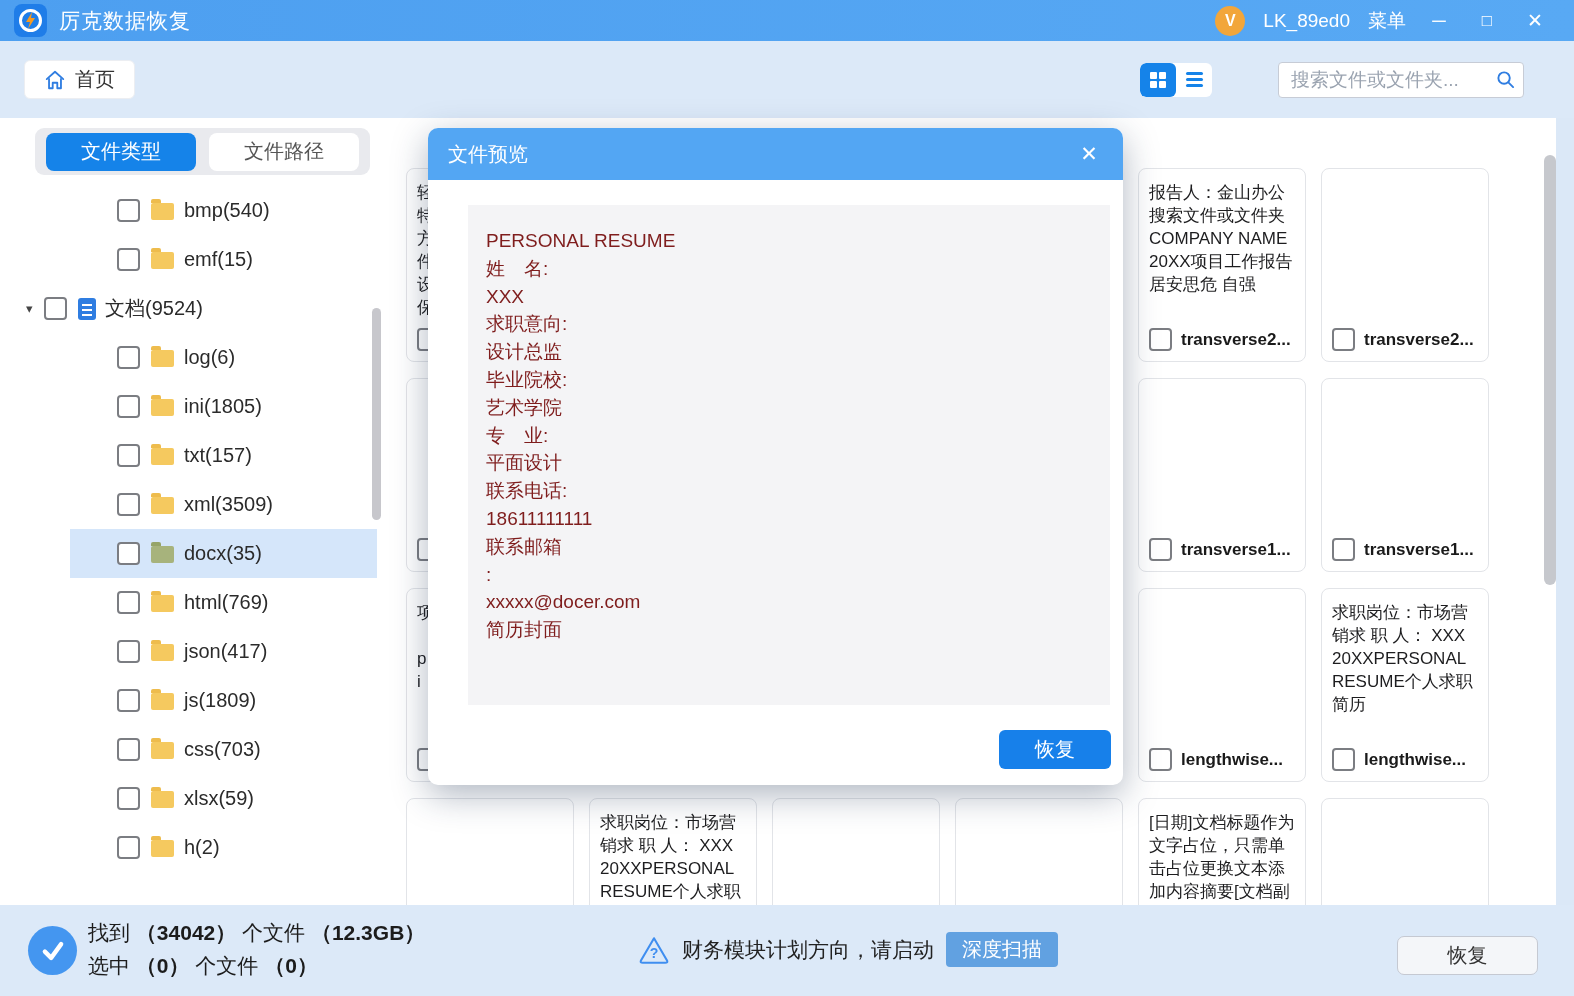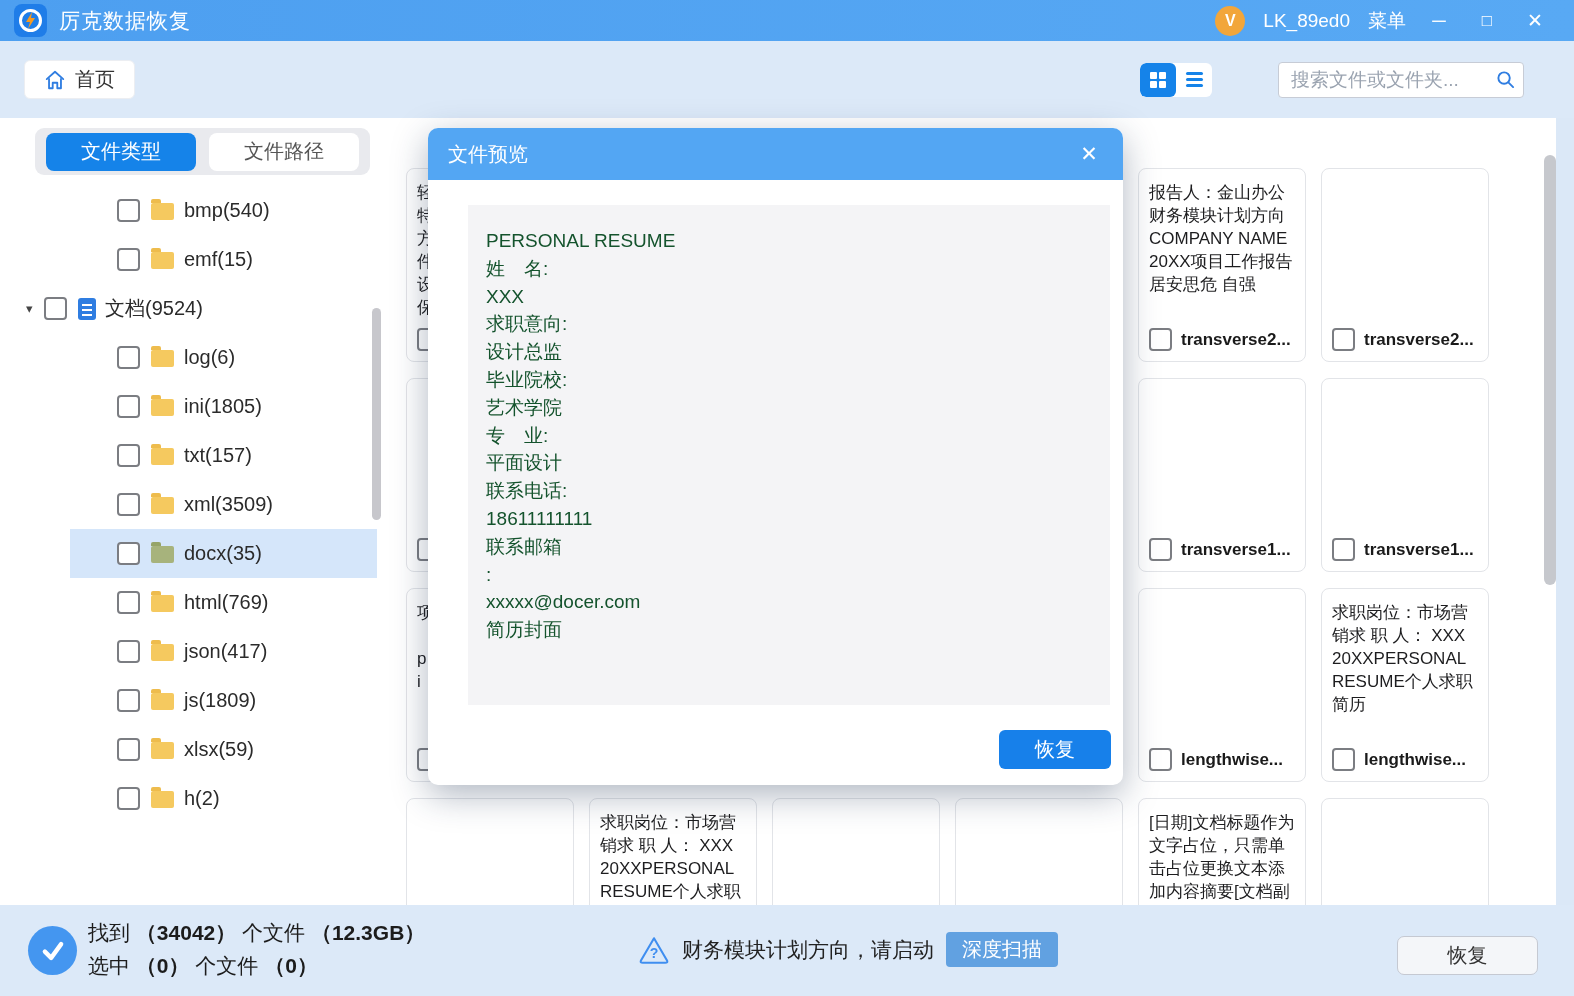--- a/index.html
+++ b/index.html
@@ -65,21 +65,21 @@
   .card-foot{position:absolute;left:10px;bottom:10px;right:4px;display:flex;align-items:center;gap:9px;}
   .fname{font-size:17px;font-weight:600;color:#1a1a1a;white-space:nowrap;overflow:hidden;}
   .content-scroll{position:absolute;left:1153px;top:37px;width:12px;height:430px;border-radius:6px;background:#c6c8cd;}
   .right-strip{position:absolute;right:0;top:0;width:18px;height:100%;background:#dbe8f7;}
 
   
   .modal{position:absolute;left:428px;top:128px;width:695px;height:657px;background:#fff;border-radius:10px;box-shadow:0 10px 35px rgba(30,50,80,.35);z-index:30;}
   .modal-header{height:52px;background:#53a6f3;border-radius:10px 10px 0 0;display:flex;align-items:center;padding:0 20px;}
   .modal-title{color:#fff;font-size:20px;}
   .modal-close{margin-left:auto;color:#fff;font-size:21px;width:28px;text-align:center;}
-  .modal-preview{position:absolute;left:40px;top:77px;width:642px;height:500px;background:#f4f4f6;box-sizing:border-box;padding:22px 18px;font-size:19px;line-height:27.8px;color:#14532d;white-space:pre-line;overflow:hidden;}
+  .modal-preview{position:absolute;left:40px;top:77px;width:642px;height:500px;background:#f4f4f6;box-sizing:border-box;padding:22px 18px;font-size:19px;line-height:27.8px;color:#7f1d1d;white-space:pre-line;overflow:hidden;}
   .modal-recover{position:absolute;right:12px;bottom:16px;width:112px;height:39px;background:#1780ea;border-radius:6px;color:#fff;font-size:20px;display:flex;align-items:center;justify-content:center;}
 
   
   .statusbar{position:absolute;left:0;top:905px;width:100%;height:91px;background:#dce9f8;z-index:20;}
   .check-circle{position:absolute;left:28px;top:21px;width:49px;height:49px;border-radius:50%;background:#4496f0;display:flex;align-items:center;justify-content:center;}
   .found-block{position:absolute;left:88px;top:11px;font-size:21px;color:#1c1c1c;line-height:33px;}
   .found-block b{font-weight:700;}
   .notice{position:absolute;left:638px;top:27px;display:flex;align-items:center;gap:12px;}
   .notice-text{font-size:21px;color:#222;}
   .deep-scan{width:112px;height:35px;background:#61a1e1;border-radius:4px;color:#fff;font-size:20px;display:flex;align-items:center;justify-content:center;}
@@ -203,20 +203,25 @@
             <span class="tlabel">json(417)</span>
           </div>
           <div class="tree-row lvl1">
             <span class="cbx"></span>
             <span class="folder-ic"></span>
             <span class="tlabel">js(1809)</span>
           </div>
           <div class="tree-row lvl1">
             <span class="cbx"></span>
             <span class="folder-ic"></span>
+            <span class="tlabel">css(703)</span>
+          </div>
+          <div class="tree-row lvl1">
+            <span class="cbx"></span>
+            <span class="folder-ic"></span>
             <span class="tlabel">xlsx(59)</span>
           </div>
           <div class="tree-row lvl1">
             <span class="cbx"></span>
             <span class="folder-ic"></span>
             <span class="tlabel">h(2)</span>
           </div>
         </div>
       <div class="side-scroll"></div>
     </div>
@@ -243,21 +248,21 @@
           <div class="card-preview">项
 
 p
 i</div>
           <div class="card-foot">
             <span class="cbx"></span>
           </div>
         </div>
         <div class="card" style="left: 747px; top: 50px;">
           <div class="card-preview">报告人：金山办公
-财务模块计划方向
+搜索文件或文件夹
 COMPANY NAME
 20XX项目工作报告
 居安思危 自强</div>
           <div class="card-foot">
             <span class="cbx"></span>
             <span class="fname">transverse2...</span>
           </div>
         </div>
         <div class="card" style="left: 930px; top: 50px;">
           <div class="card-preview"></div>

